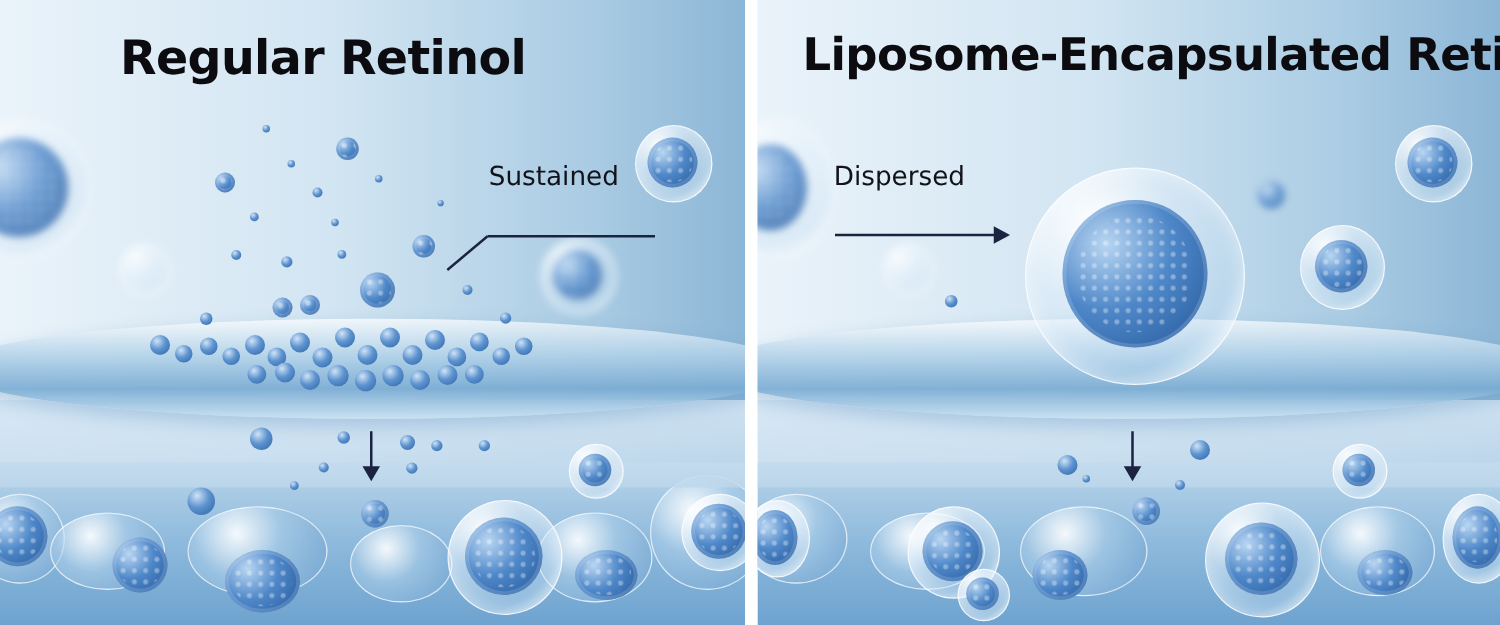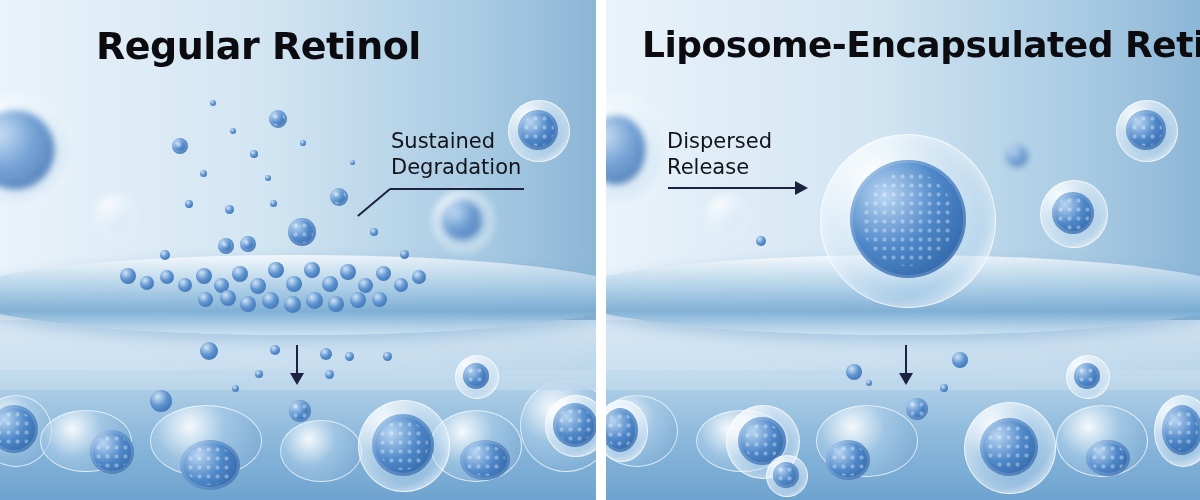--- a/index.html
+++ b/index.html
@@ -134,21 +134,20 @@
     <div class="cluster" style="left:553px;top:403px;width:44px;height:44px;"></div>
     <div class="cluster" style="left:90px;top:430px;width:44px;height:44px;"></div>
     <div class="cluster" style="left:-10px;top:405px;width:48px;height:48px;"></div>
     <div class="cluster" style="left:180px;top:440px;width:60px;height:50px;"></div>
     <div class="cluster" style="left:460px;top:440px;width:50px;height:40px;"></div>
 
     <div class="title">Regular Retinol</div>
 
     <div class="label" style="left:391px;top:128px;">
       <div>Sustained</div>
-      <div>Degradation</div>
     </div>
     <div class="line" style="left:390px;top:188px;width:134px;height:2px;"></div>
     <div class="line" style="left:358px;top:200px;width:42px;height:2px;transform:rotate(-40deg);transform-origin:right center;left:348px;top:188px;"></div>
 
     <div class="arrow-down" style="left:296px;top:345px;height:30px;"></div>
   </div>
 
   <div class="divider"></div>
 
   <div class="panel right">
@@ -191,19 +190,18 @@
     <div class="cluster" style="left:556px;top:405px;width:40px;height:50px;"></div>
     <div class="bubble" style="left:-10px;top:400px;width:50px;height:60px;"></div>
     <div class="cluster" style="left:-4px;top:408px;width:36px;height:44px;"></div>
     <div class="cluster" style="left:220px;top:440px;width:44px;height:40px;"></div>
     <div class="cluster" style="left:480px;top:440px;width:44px;height:36px;"></div>
 
     <div class="title">Liposome-Encapsulated Retino</div>
 
     <div class="label" style="left:61px;top:128px;">
       <div>Dispersed</div>
-      <div>Release</div>
     </div>
     <div class="arrow-right" style="left:62px;top:187px;width:128px;"></div>
 
     <div class="arrow-down" style="left:299px;top:345px;height:30px;"></div>
   </div>
 </div>
 
 </body></html>

